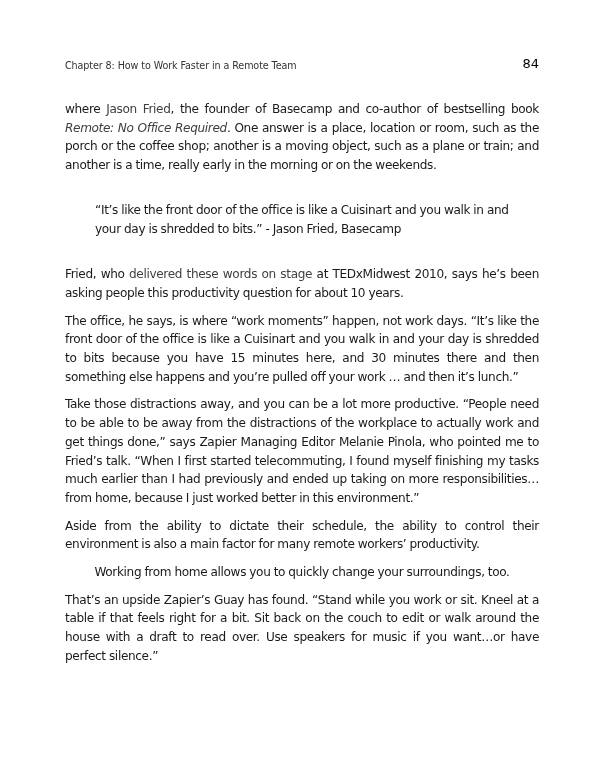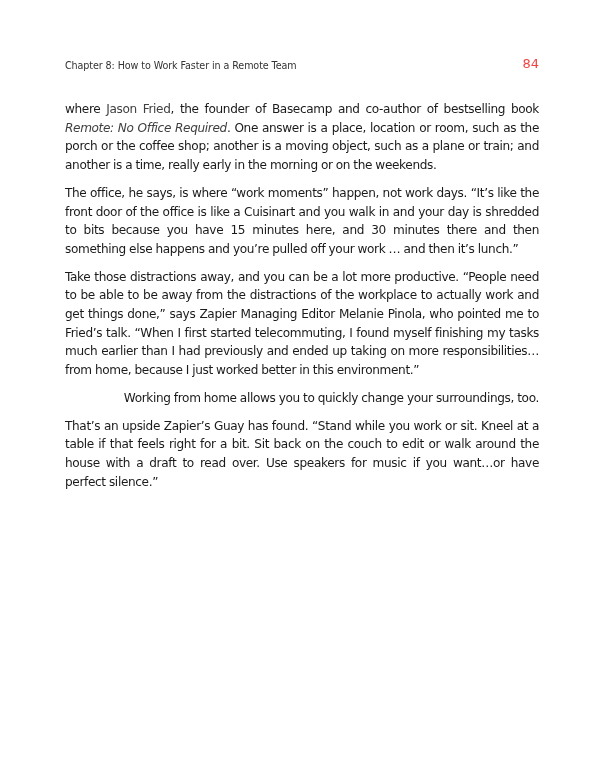--- a/index.html
+++ b/index.html
@@ -1,47 +1,52 @@
 <!DOCTYPE html>
 <html><head>
   <meta charset="utf-8">
   <style>
     html, body { margin: 0; padding: 0; background: #ffffff; }
     body { width: 600px; height: 780px; position: relative; overflow: hidden; }
     .page { position: absolute; left: 0; top: 0; width: 600px; height: 620px; background: #fff; }
     .header { position: absolute; left: 65px; top: 56px; width: 474px; height: 20px; }
     .header-title { position: absolute; left: 0; top: 4px; font-family: "DejaVu Sans", sans-serif; font-size: 9.6px; color: #333; letter-spacing: -0.1px; }
-    .page-number { position: absolute; right: 0; top: 0; font-family: "DejaVu Sans", sans-serif; font-size: 13px; color: #ef4444; }
+    .page-number { position: absolute; right: 0; top: 0; font-family: "DejaVu Sans", sans-serif; font-size: 13px; color: #000000; }
     .body { position: absolute; left: 65px; top: 100px; width: 474px; font-family: "DejaVu Sans", sans-serif; font-size: 12.1px; line-height: 18.7px; color: #1a1a1a; letter-spacing: -0.35px; word-spacing: -0.3px; }
     .p { margin: 0 0 9px 0; text-align: justify; }
-    .p.last-left { text-align: right; }
+    .p.last-left { text-align: center; }
     .link { color: #404040; }
     .italic { font-style: italic; }
     .quote { margin: 26px 0 27px 30px; width: 420px; text-align: left; }
   </style>
 </head>
 <body>
 
 <div class="page">
   <div class="header">
     <span class="header-title">Chapter 8: How to Work Faster in a Remote Team</span>
     <span class="page-number">84</span>
   </div>
 
   <div class="body">
     <p class="p">
       <span>where </span><a class="link">Jason Fried</a><span>, the founder of Basecamp and co-author of bestselling book </span><a class="link italic">Remote: No Office Required</a><span>. One answer is a place, location or room, such as the porch or the coffee shop; another is a moving object, such as a plane or train; and another is a time, really early in the morning or on the weekends.</span>
     </p>
 
 
+    <p class="p quote">“It’s like the front door of the office is like a Cuisinart and you walk in and your day is shredded to bits.” - Jason Fried, Basecamp</p>
 
+    <p class="p">
+      <span>Fried, who </span><a class="link">delivered these words on stage</a><span> at TEDxMidwest 2010, says he’s been asking people this productivity question for about 10 years.</span>
+    </p>
 
     <p class="p">The office, he says, is where “work moments” happen, not work days. “It’s like the front door of the office is like a Cuisinart and you walk in and your day is shredded to bits because you have 15 minutes here, and 30 minutes there and then something else happens and you’re pulled off your work … and then it’s lunch.”</p>
 
     <p class="p">Take those distractions away, and you can be a lot more productive. “People need to be able to be away from the distractions of the workplace to actually work and get things done,” says Zapier Managing Editor Melanie Pinola, who pointed me to Fried’s talk. “When I first started telecommuting, I found myself finishing my tasks much earlier than I had previously and ended up taking on more responsibilities…from home, because I just worked better in this environment.”</p>
 
+    <p class="p">Aside from the ability to dictate their schedule, the ability to control their environment is also a main factor for many remote workers’ productivity.</p>
 
 
     <p class="p last-left">Working from home allows you to quickly change your surroundings, too.</p>
 
     <p class="p">That’s an upside Zapier’s Guay has found. “Stand while you work or sit. Kneel at a table if that feels right for a bit. Sit back on the couch to edit or walk around the house with a draft to read over. Use speakers for music if you want…or have perfect silence.”</p>
   </div>
 </div>
 
 </body></html>

